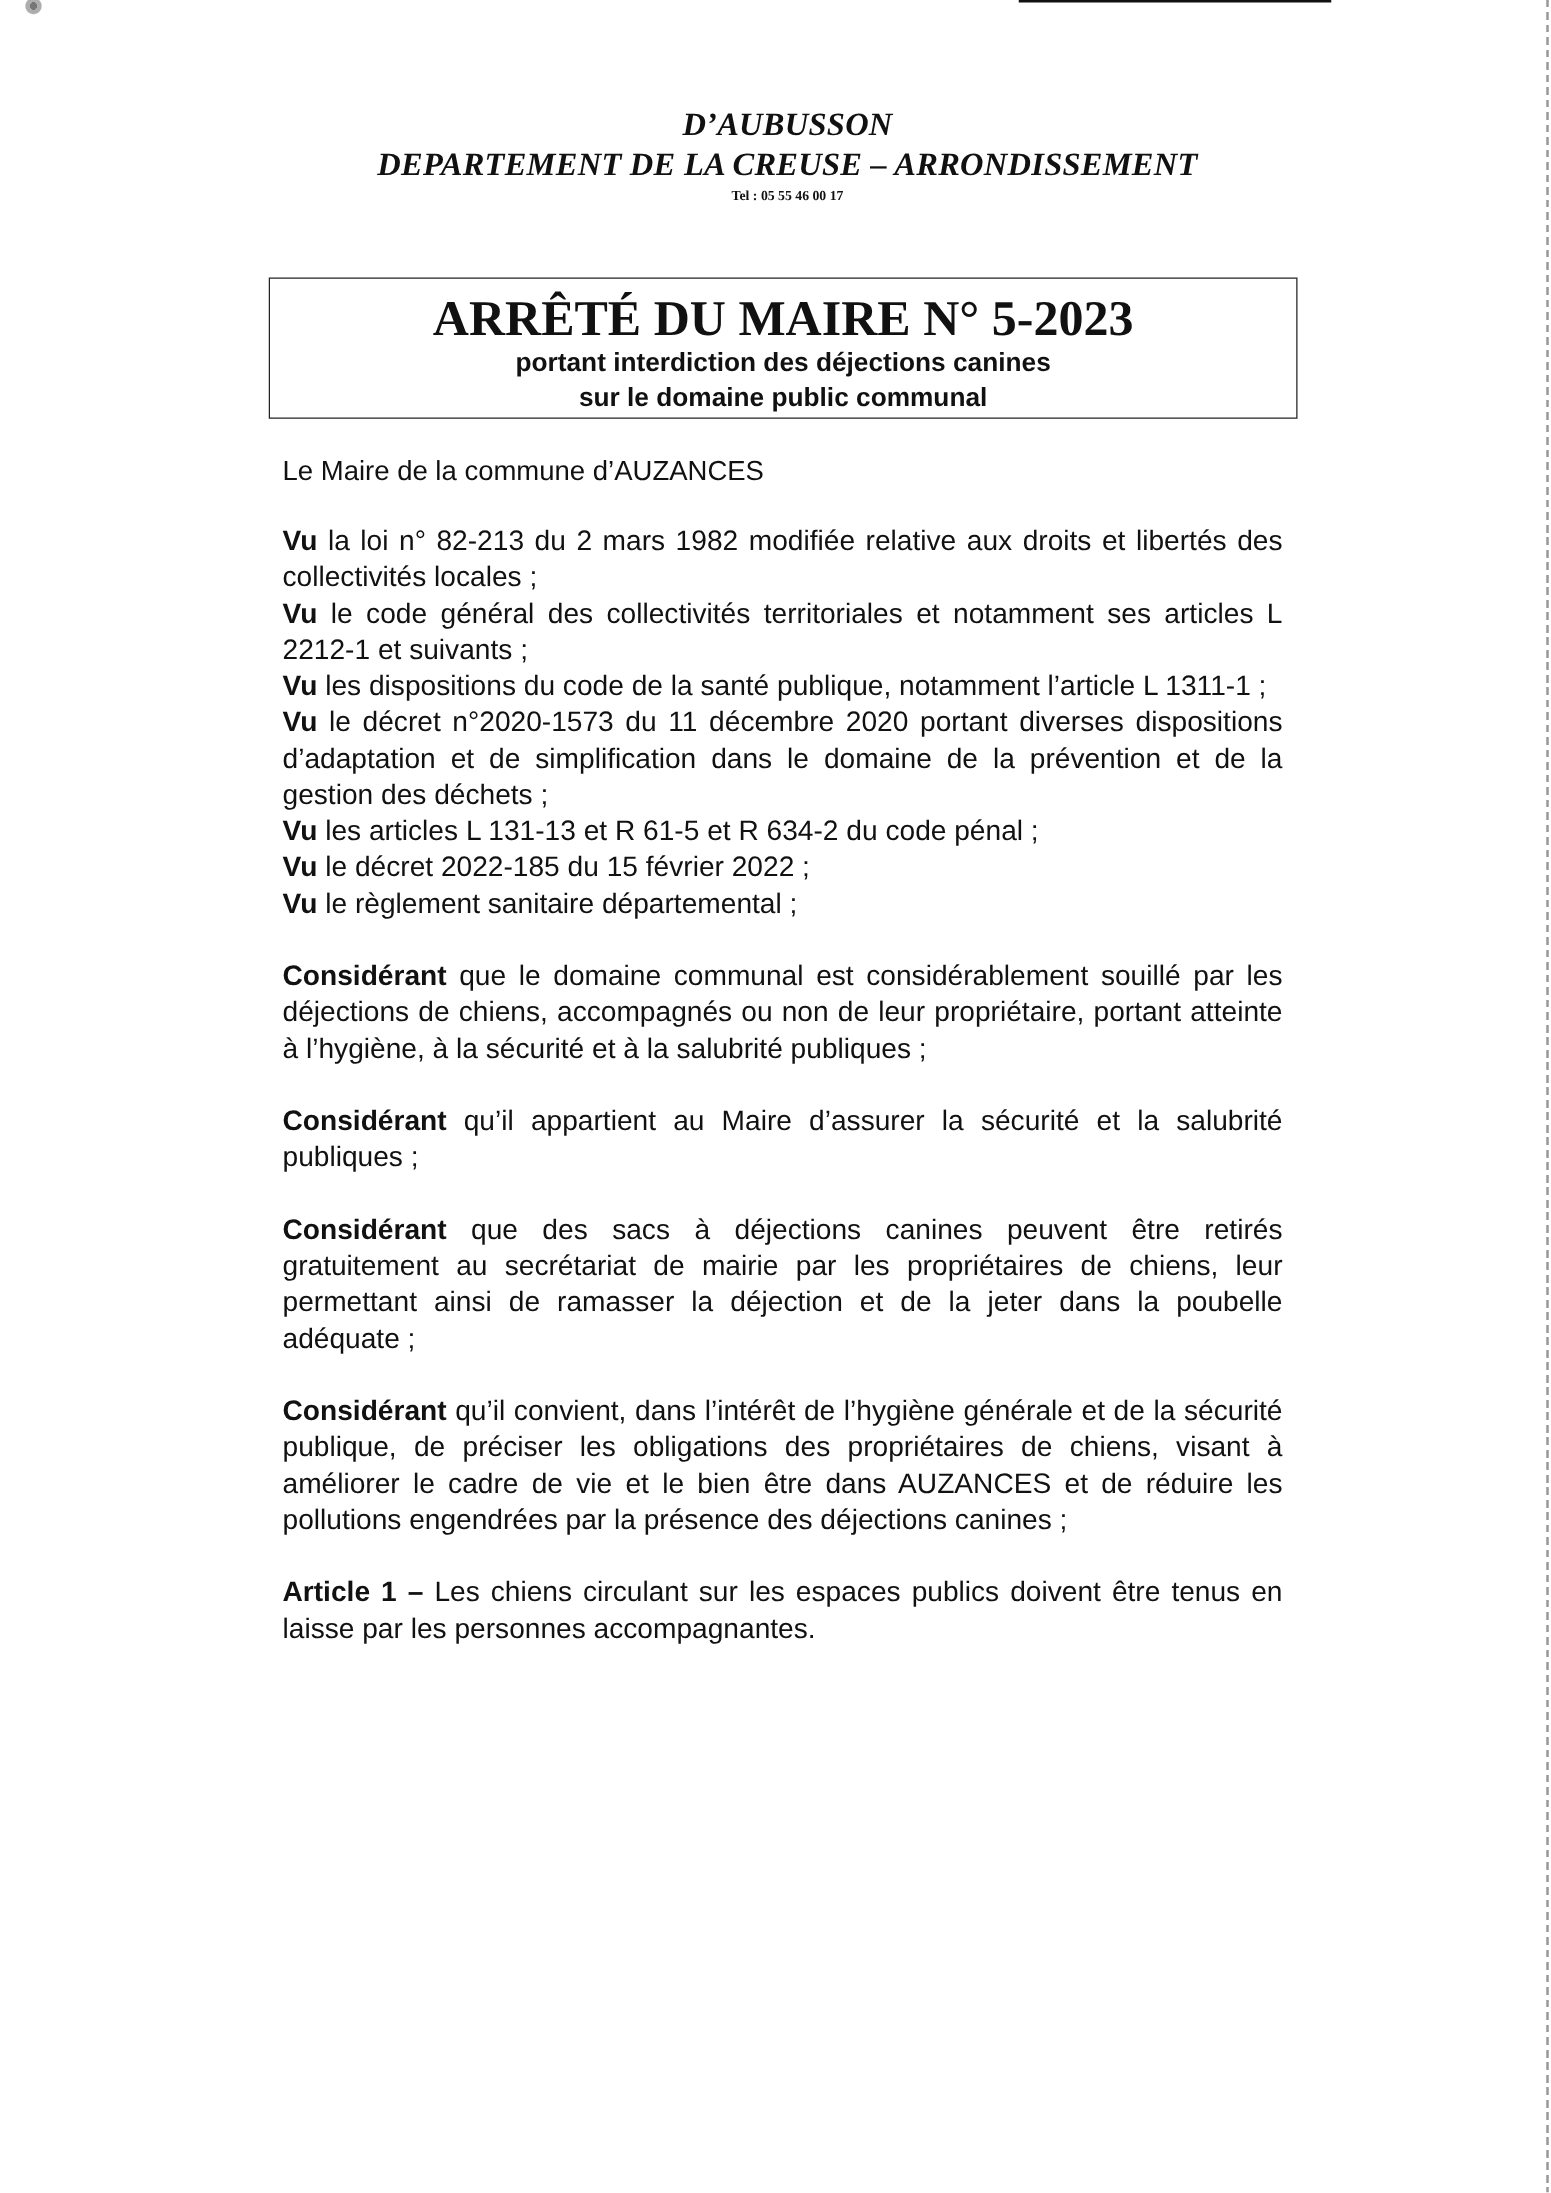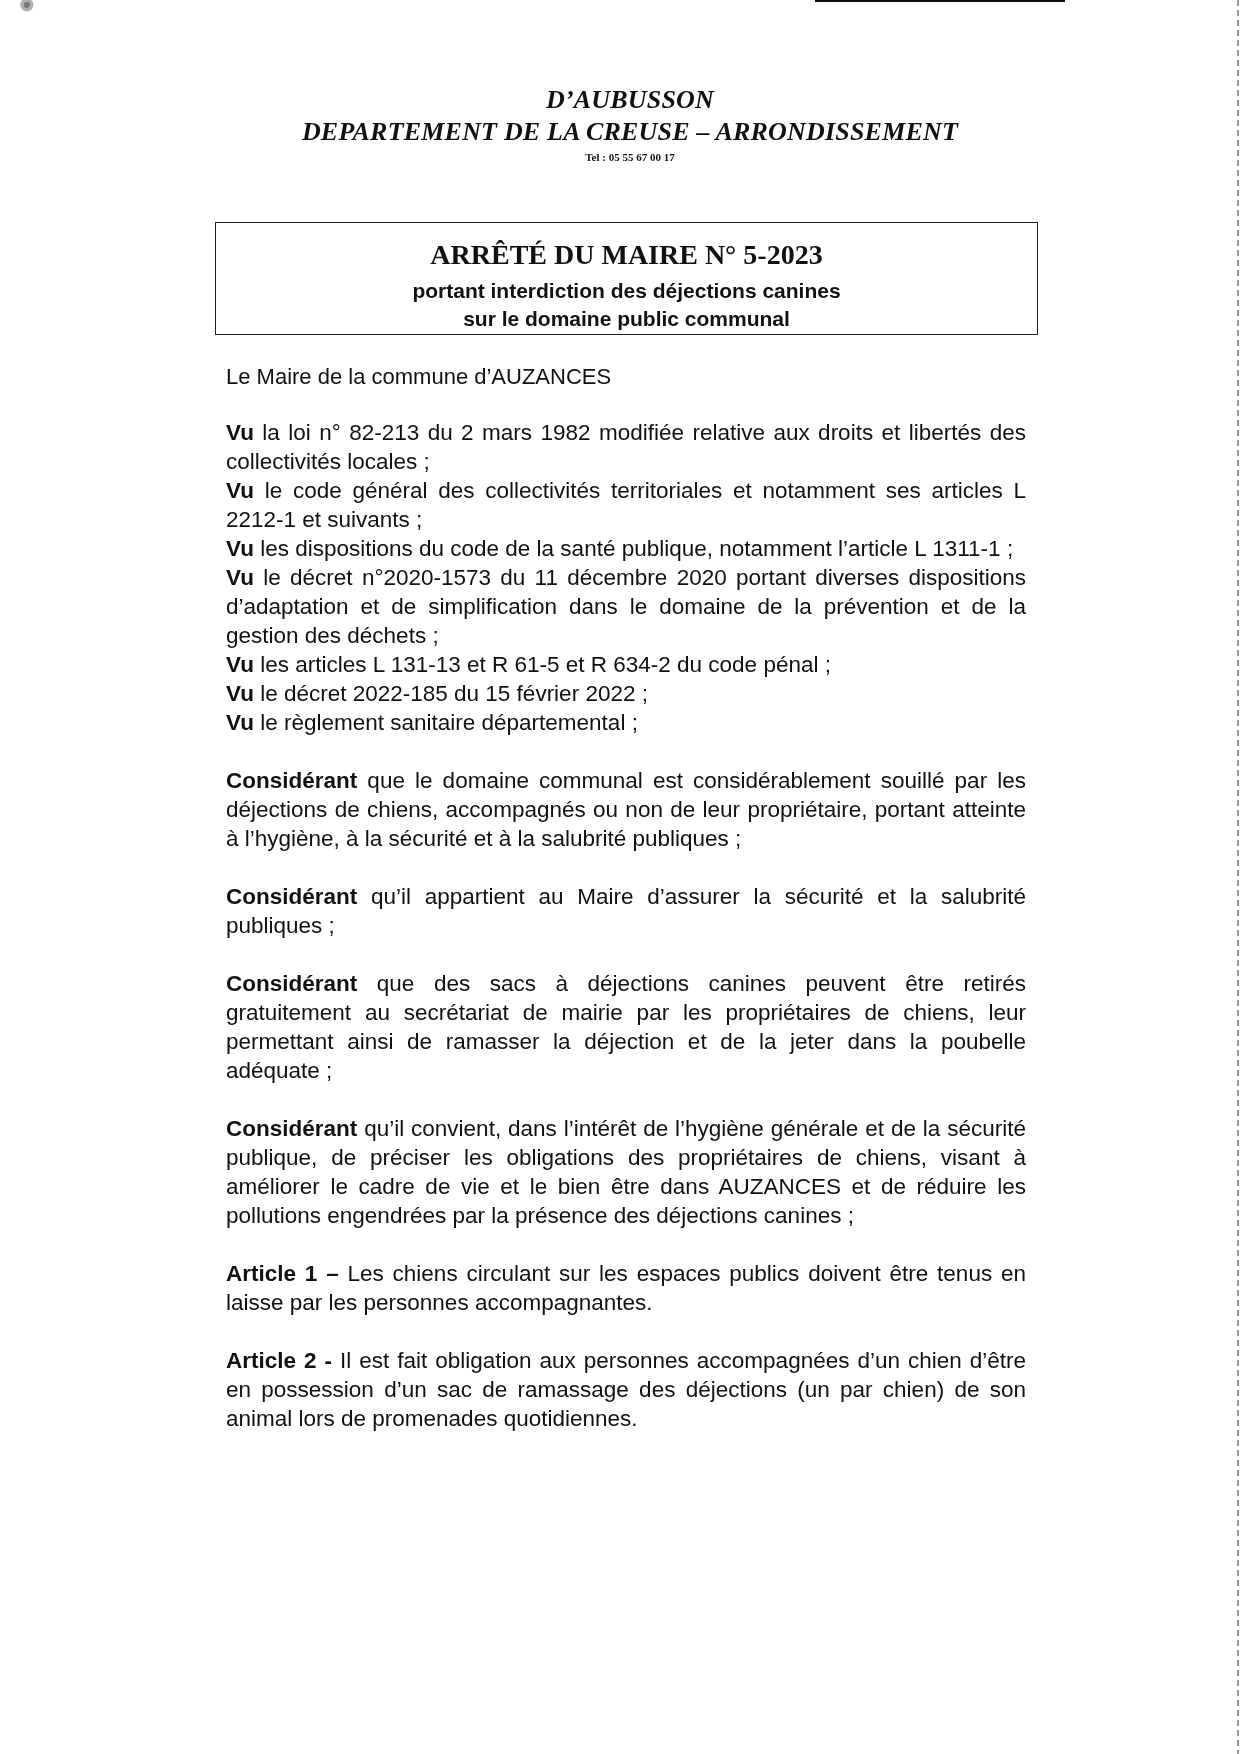--- a/index.html
+++ b/index.html
@@ -15,21 +15,21 @@
       background: repeating-linear-gradient(to bottom, #444 0 6px, transparent 6px 10px); opacity: .55; }
 
     .header { position: absolute; left: 230px; width: 800px; top: 84px; text-align: center;
       font-family: "Liberation Serif", serif; }
     .dept { font-style: italic; font-weight: bold; font-size: 26px; line-height: 32px; letter-spacing: 0.2px; }
     .commune { font-weight: bold; font-size: 26px; line-height: 30px; margin-top: 1px; }
     .tel { font-weight: bold; font-size: 11px; line-height: 14px; margin-top: 2px; }
 
     .title-box { position: absolute; left: 215px; top: 222px; width: 823px; height: 113px;
       border: 1.5px solid #222; box-sizing: border-box; text-align: center; }
-    .title-main { font-family: "Liberation Serif", serif; font-weight: bold; font-size: 28px;
+    .title-main { font-family: "Liberation Serif", serif; font-weight: bold; font-size: 40px;
       line-height: 44px; margin-top: 10px; }
     .title-sub { font-family: "Liberation Sans", sans-serif; font-weight: bold; font-size: 21px; line-height: 28px; }
 
     .content { position: absolute; left: 226px; top: 362px; width: 800px;
       font-size: 22.5px; line-height: 29px; }
     .mayor { font-weight: normal; font-size: 22px; margin-bottom: 27px; }
     .vu-list p { margin: 0; text-align: justify; }
     .block { margin: 0 0 29px 0; text-align: justify; }
     .bold-lead { font-weight: bold; }
     .arrete { text-align: center; font-weight: bold; font-size: 22px; margin: 0 0 29px 0; }
@@ -38,21 +38,21 @@
 </head>
 <body>
 
 <div class="scan-mark"></div>
 <div class="top-rule"></div>
 <div class="right-edge"></div>
 
 <div class="header">
   <div class="dept">D’AUBUSSON</div>
   <div class="dept">DEPARTEMENT DE LA CREUSE – ARRONDISSEMENT</div>
-  <div class="tel">Tel : 05 55 67 00 17</div>
+  <div class="tel">Tel : 05 55 46 00 17</div>
 </div>
 
 <div class="title-box">
   <div class="title-main">ARRÊTÉ DU MAIRE N° 5-2023</div>
   <div class="title-sub">portant interdiction des déjections canines</div>
   <div class="title-sub">sur le domaine public communal</div>
 </div>
 
 <div class="content">
   <div class="mayor">Le Maire de la commune d’AUZANCES</div>
@@ -68,14 +68,13 @@
   </div>
   <div class="spacer"></div>
 
   <p class="block"><span class="bold-lead">Considérant</span><span> que le domaine communal est considérablement souillé par les déjections de chiens, accompagnés ou non de leur propriétaire, portant atteinte à l’hygiène, à la sécurité et à la salubrité publiques ;</span></p>
   <p class="block"><span class="bold-lead">Considérant</span><span> qu’il appartient au Maire d’assurer la sécurité et la salubrité publiques ;</span></p>
   <p class="block"><span class="bold-lead">Considérant</span><span>  que des  sacs à déjections canines peuvent être retirés gratuitement au secrétariat de mairie par les propriétaires de chiens, leur permettant ainsi de ramasser la déjection et de la jeter dans la poubelle adéquate ;</span></p>
   <p class="block"><span class="bold-lead">Considérant</span><span> qu’il convient, dans l’intérêt de l’hygiène générale et de la sécurité publique, de préciser les obligations des propriétaires de chiens, visant à améliorer le cadre de vie et le bien être dans AUZANCES et de réduire les pollutions engendrées par la présence des déjections canines ;</span></p>
 
 
   <p class="block"><span class="bold-lead">Article 1 –</span><span> Les chiens circulant sur les espaces publics doivent être tenus en laisse par les personnes accompagnantes.</span></p>
-  <p class="block"><span class="bold-lead">Article 2 -</span><span> Il est fait obligation aux personnes accompagnées d’un chien d’être en possession d’un sac de ramassage des déjections (un par chien) de son animal lors de promenades quotidiennes.</span></p>
 </div>
 
 </body></html>

